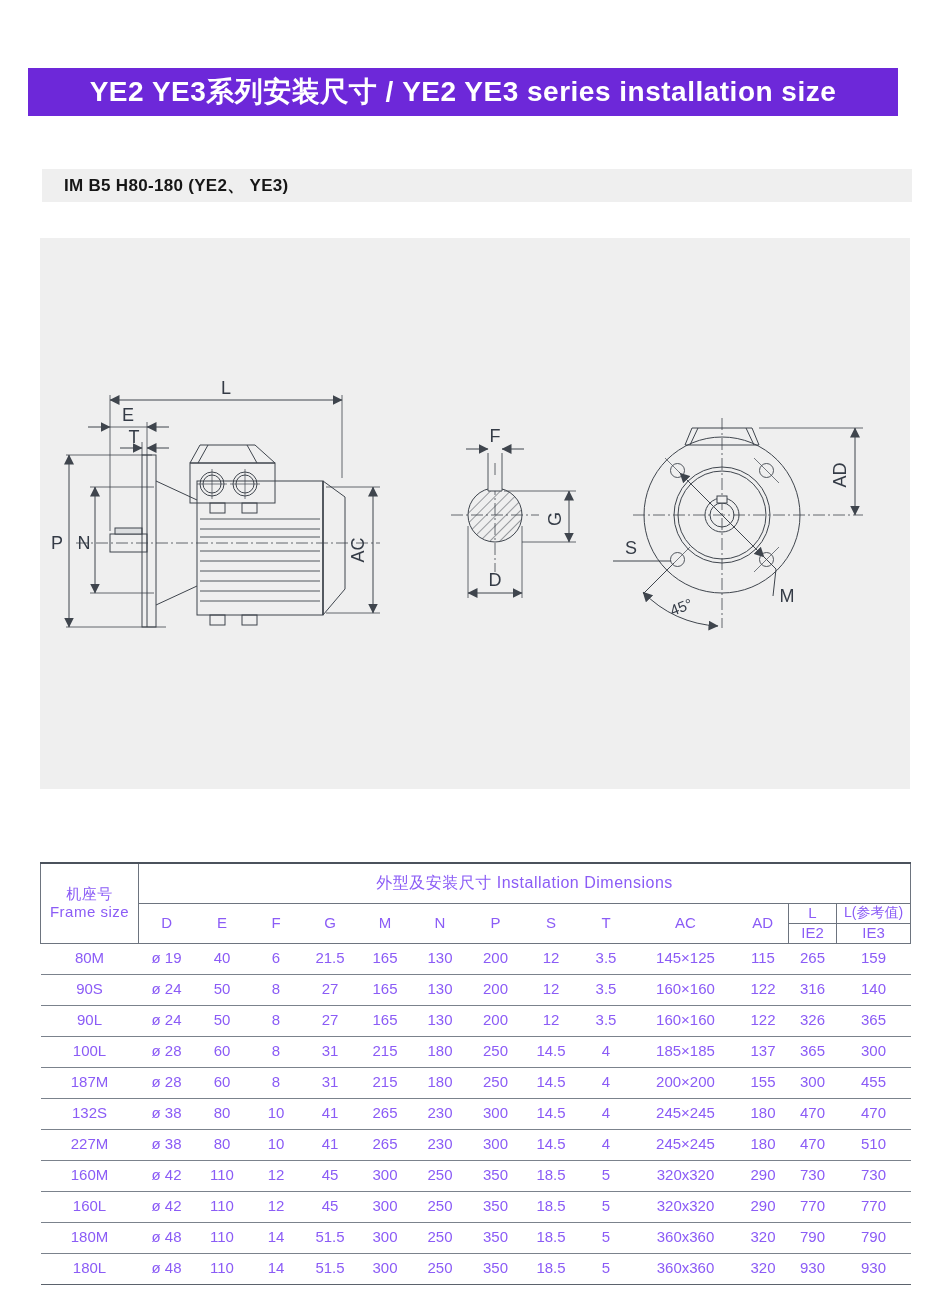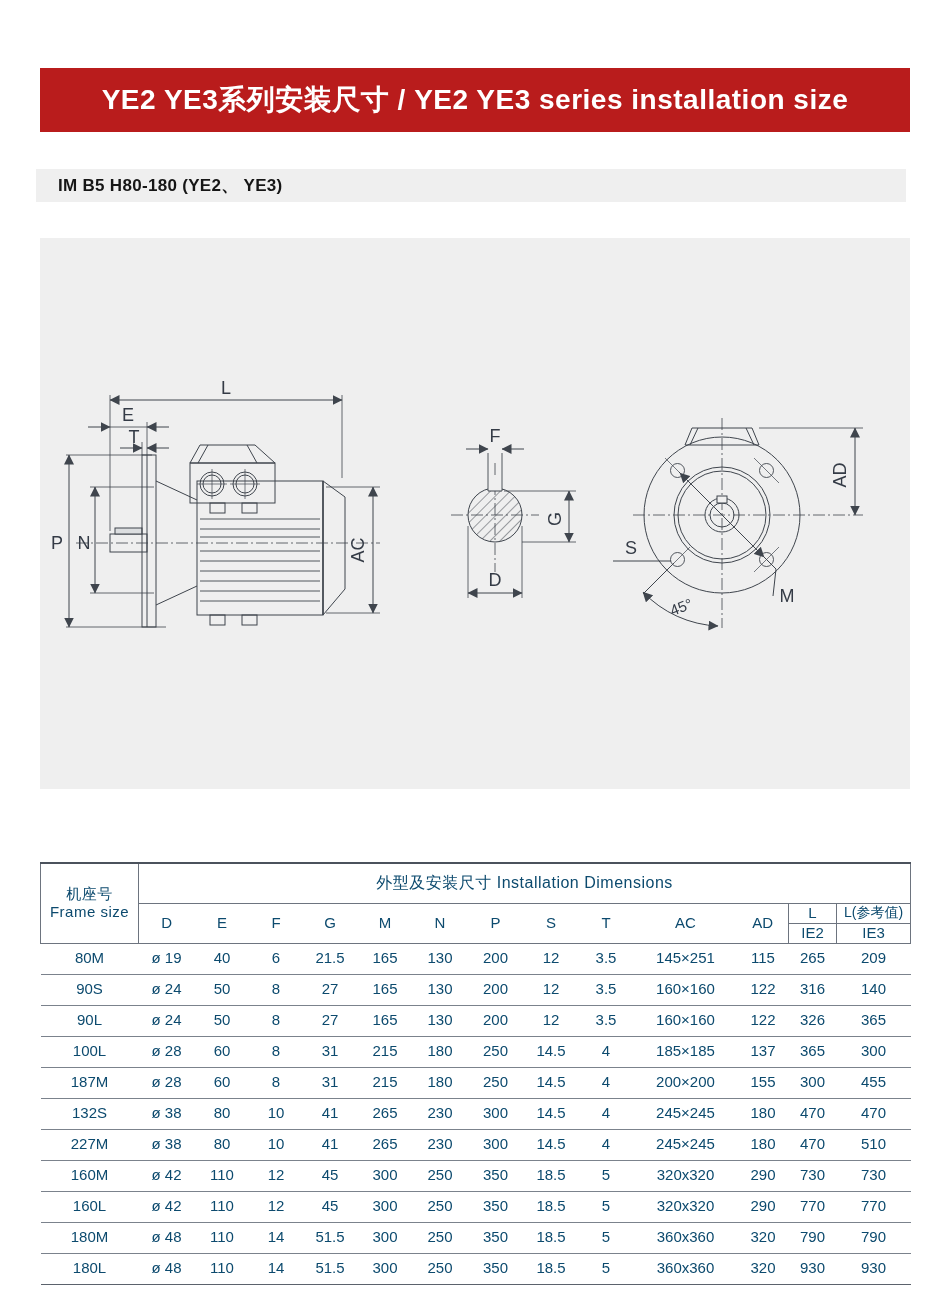--- a/index.html
+++ b/index.html
@@ -1,30 +1,30 @@
 <!DOCTYPE html>
 <html><head>
 <meta charset="utf-8">
 <style>
   html,body{margin:0;padding:0;background:#ffffff;}
   body{width:950px;height:1307px;position:relative;font-family:"Liberation Sans",sans-serif;overflow:hidden;}
 
-  .banner{position:absolute;left:40px;top:68px;width:870px;height:64px;
-    background:#b91c1c;display:flex;align-items:center;justify-content:center;}
+  .banner{position:absolute;left:28px;top:68px;width:870px;height:48px;
+    background:#6d28d9;display:flex;align-items:center;justify-content:center;}
   .banner span{color:#ffffff;font-size:28px;font-weight:bold;letter-spacing:.5px;white-space:nowrap;}
 
-  .subtitle{position:absolute;left:36px;top:169px;width:870px;height:33px;background:#efefef;
+  .subtitle{position:absolute;left:42px;top:169px;width:870px;height:33px;background:#efefef;
     display:flex;align-items:center;}
   .subtitle span{font-size:17px;font-weight:bold;color:#161616;padding-left:22px;letter-spacing:.3px;}
 
   .panel{position:absolute;left:40px;top:238px;width:870px;height:551px;background:#efefef;}
   .panel svg{display:block;}
 
   .dim-table{position:absolute;left:40px;top:862px;width:870px;border-collapse:collapse;
-    table-layout:fixed;color:#0c4a6e;font-size:15px;}
+    table-layout:fixed;color:#8b5cf6;font-size:15px;}
   .dim-table th,.dim-table td{font-weight:normal;padding:0;text-align:center;vertical-align:middle;line-height:1.25;}
   .tr-span{height:40px;}
   .tr-sub{height:20px;}
   .dim-table tbody tr{height:31px;}
   .b-top{border-top:2px solid #4b525c;}
   .b-bot{border-bottom:1px solid #6d747f;}
   .b-l{border-left:1px solid #6d747f;}
   .b-r{border-right:1px solid #6d747f;}
   .frame-th{font-size:15px;letter-spacing:.5px;}
   .span-th{font-size:16px;letter-spacing:.5px;}
@@ -261,24 +261,24 @@
         <td>80M</td>
         <td>ø 19</td>
         <td>40</td>
         <td>6</td>
         <td>21.5</td>
         <td>165</td>
         <td>130</td>
         <td>200</td>
         <td>12</td>
         <td>3.5</td>
-        <td>145×251</td>
+        <td>145×125</td>
         <td>115</td>
         <td>265</td>
-        <td>209</td>
+        <td>159</td>
       </tr>
     <tr>
         <td>90S</td>
         <td>ø 24</td>
         <td>50</td>
         <td>8</td>
         <td>27</td>
         <td>165</td>
         <td>130</td>
         <td>200</td>

